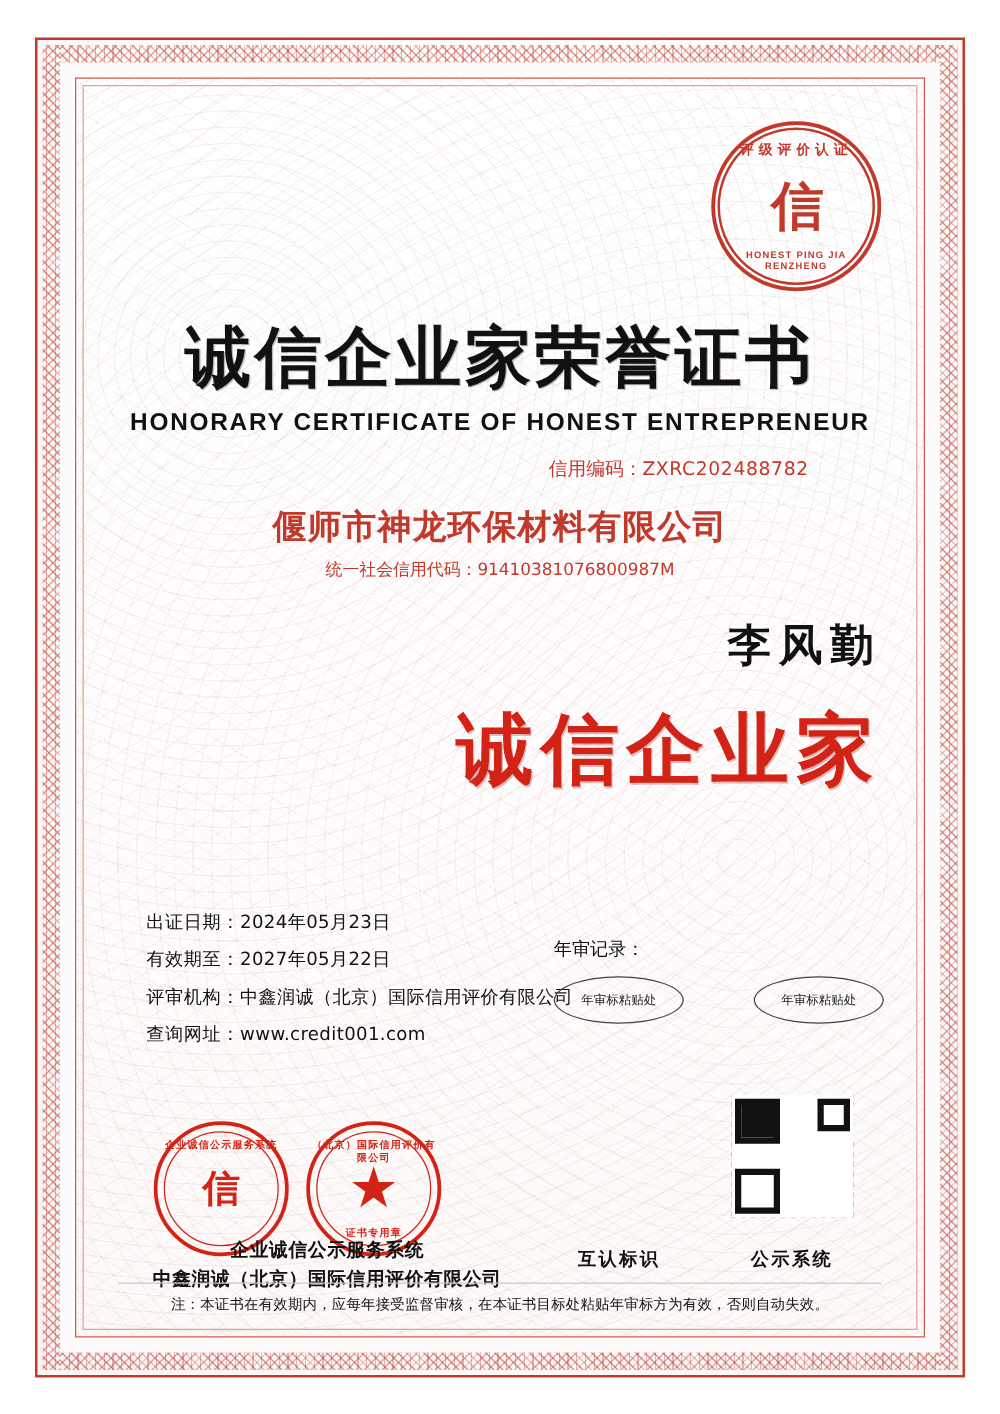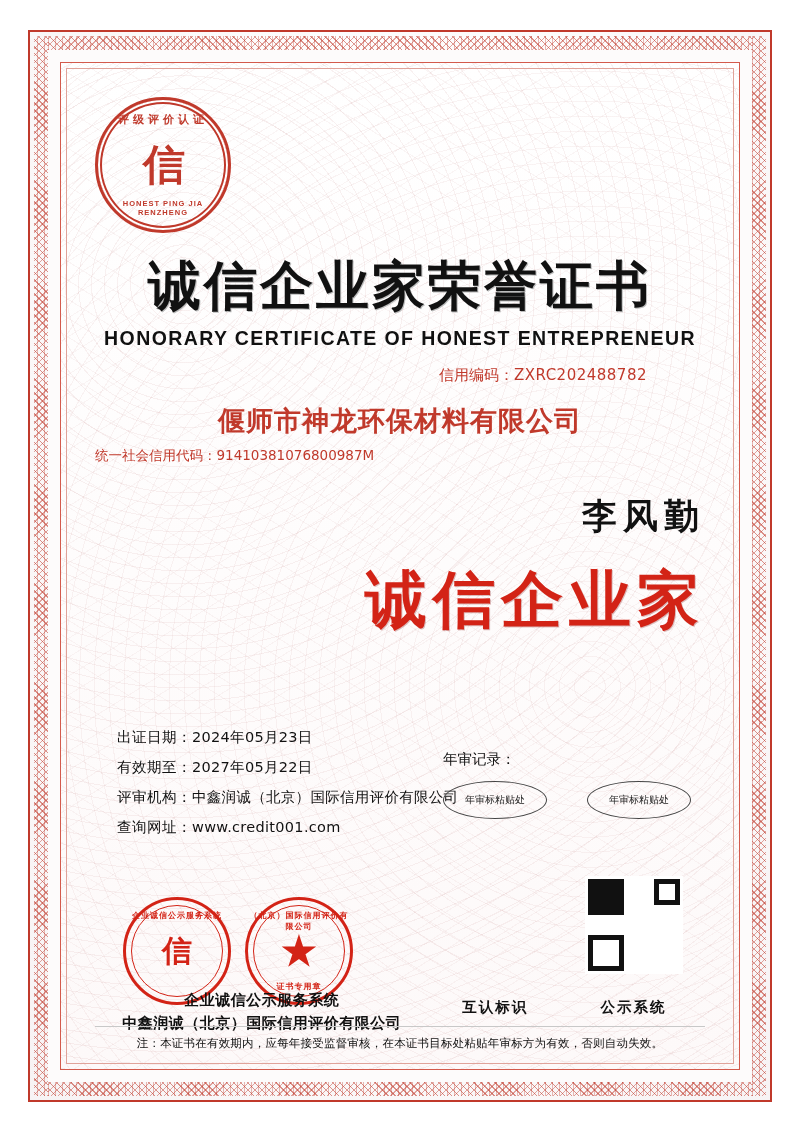--- a/index.html
+++ b/index.html
@@ -64,21 +64,21 @@
 
   
   .content {
     position: absolute;
     left: 0; top: 0; right: 0; bottom: 0;
     padding: 26px 34px 10px 34px;
   }
 
   
   .emblem-wrap {
-    display: flex; justify-content: flex-start;
+    display: flex; justify-content: flex-end;
     margin-top: 8px;
   }
   .emblem {
     position: relative;
     width: 136px; height: 136px;
     border-radius: 50%;
     border: 3px solid #c0392b;
     box-shadow: 0 0 0 2px #fff inset, 0 0 0 4px #c0392b inset;
     display: flex; align-items: center; justify-content: center;
   }
@@ -141,20 +141,21 @@
     margin-top: 18px;
     text-align: center;
     font-size: 27px;
     font-weight: bold;
     color: #c0392b;
     letter-spacing: 1px;
     font-family: "DejaVu Sans", sans-serif;
   }
   .uscc {
     margin-top: 8px;
+    text-align: center;
     font-size: 13.5px;
     color: #c0392b;
     font-family: "DejaVu Sans", sans-serif;
   }
   .person {
     margin-top: 28px;
     text-align: right;
     font-size: 35px;
     font-weight: bold;
     color: #111;
@@ -197,21 +198,21 @@
   }
   .annual-title {
     font-size: 14.5px;
     color: #111;
     font-family: "DejaVu Sans", sans-serif;
     margin-bottom: 12px;
     margin-top: 22px;
   }
   .stamp-slots {
     display: flex;
-    gap: 40px;
+    gap: 56px;
     margin-top: 6px;
   }
   .stamp-slot {
     width: 104px; height: 38px;
     border: 1px solid #444;
     border-radius: 50%;
     display: flex; align-items: center; justify-content: center;
     font-size: 10px;
     color: #222;
     font-family: "DejaVu Sans", sans-serif;

